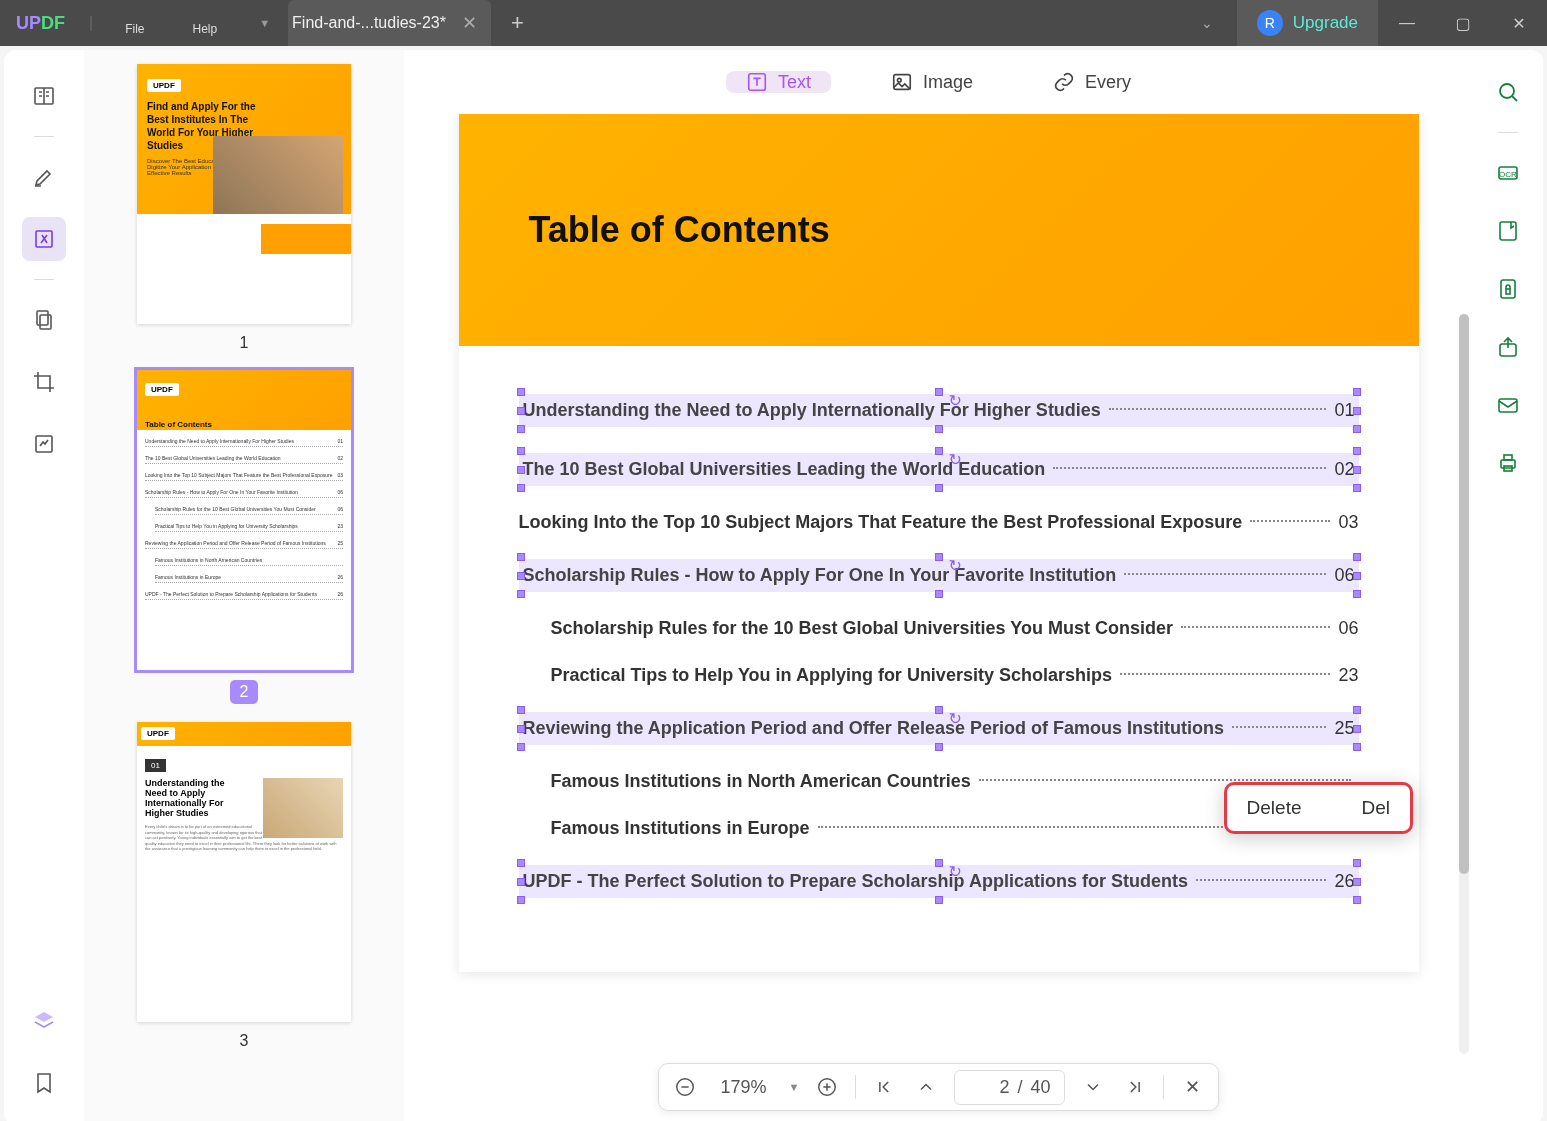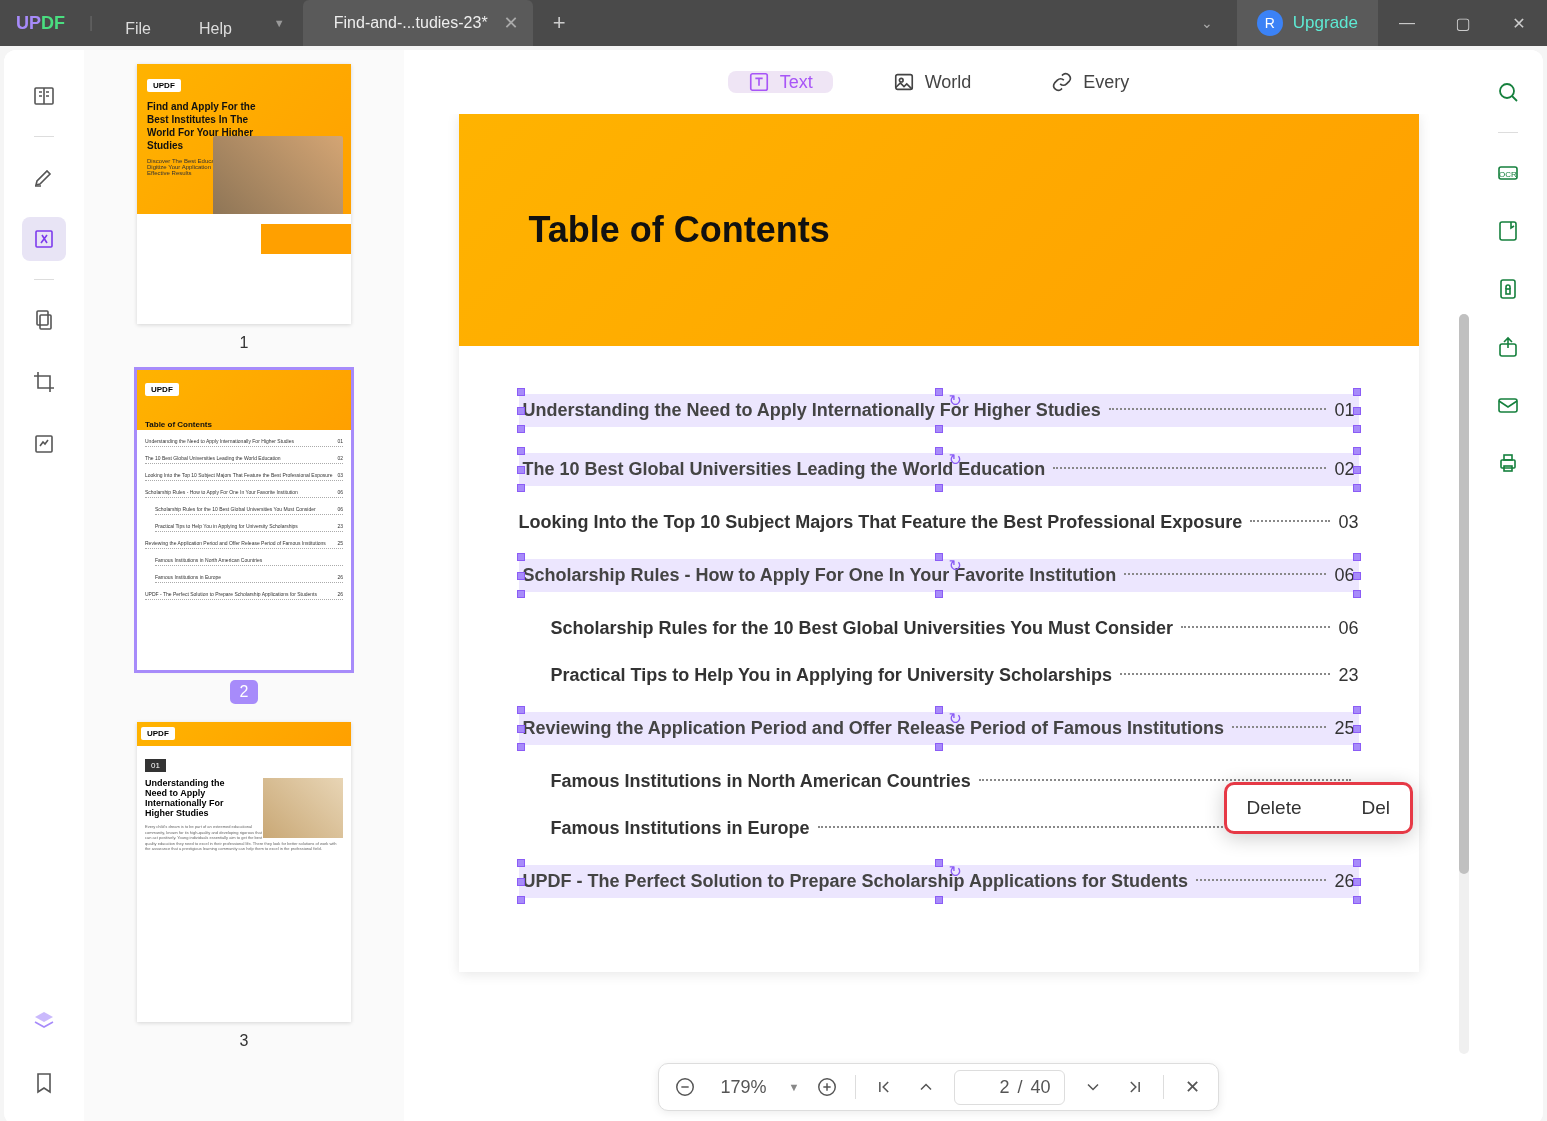--- a/index.html
+++ b/index.html
@@ -3,23 +3,23 @@
 <meta charset="utf-8">
 <style>
 * { margin: 0; padding: 0; box-sizing: border-box; font-family: -apple-system, BlinkMacSystemFont, 'Segoe UI', Arial, sans-serif; }
 body { background: #f5f5f5; width: 1547px; height: 1121px; overflow: hidden; }
 
 .titlebar { height: 46px; background: #4a4a4a; display: flex; align-items: center; color: #ccc; }
 .logo { padding: 0 16px; font-weight: bold; font-size: 18px; }
 .logo span:first-child { color: #a78bfa; }
 .logo span:last-child { color: #4ade80; }
 .titlebar-sep { color: #666; margin: 0 8px; }
-.menu-item { padding: 0 24px; font-size: 16px; color: #ddd; cursor: pointer; margin-top: 12px; }
+.menu-item { padding: 0 24px; font-size: 12px; color: #ddd; cursor: pointer; margin-top: 12px; }
 .titlebar-dd { padding: 0 18px; color: #999; font-size: 11px; }
-.tab { display: flex; align-items: center; background: #5a5a5a; height: 46px; padding: 0 14px 0 31px; gap: 16px; border-radius: 6px 6px 0 0; }
+.tab { display: flex; align-items: center; background: #5a5a5a; height: 46px; padding: 0 14px 0 4px; gap: 16px; border-radius: 6px 6px 0 0; }
 .tab-title { color: #eee; font-size: 16px; max-width: 200px; overflow: hidden; white-space: nowrap; }
 .tab-close { color: #aaa; font-size: 18px; cursor: pointer; }
 .new-tab { padding: 0 20px; color: #ccc; font-size: 22px; cursor: pointer; }
 .titlebar-right { margin-left: auto; display: flex; align-items: center; height: 100%; }
 .chev-down { padding: 0 24px; color: #aaa; font-size: 14px; }
 .upgrade { display: flex; align-items: center; gap: 10px; background: #5a5a5a; height: 100%; padding: 0 20px; }
 .avatar { width: 26px; height: 26px; border-radius: 50%; background: #3b82f6; color: white; display: flex; align-items: center; justify-content: center; font-size: 14px; }
 .upgrade-text { color: #5eead4; font-size: 17px; }
 .win-btn { width: 56px; display: flex; align-items: center; justify-content: center; color: #ccc; font-size: 16px; cursor: pointer; }
 .win-sep { width: 1px; background: #666; margin: 12px 0; }
@@ -276,21 +276,21 @@
             <path d="M8 8h8M12 8v8"></path>
           </svg>
         <span>Text</span>
       </div>
       <div class="tool-btn">
         <svg class="tool-icon" viewBox="0 0 24 24" fill="none" stroke="currentColor" stroke-width="1.8">
             <rect x="3" y="4" width="18" height="16" rx="2"></rect>
             <circle cx="9" cy="10" r="2"></circle>
             <path d="M3 18l5-5 4 4 3-3 6 6"></path>
           </svg>
-        <span>World</span>
+        <span>Image</span>
       </div>
       <div class="tool-btn">
         <svg class="tool-icon" viewBox="0 0 24 24" fill="none" stroke="currentColor" stroke-width="1.8">
             <path d="M10 14a5 5 0 0 0 7 0l3-3a5 5 0 0 0-7-7l-1 1M14 10a5 5 0 0 0-7 0l-3 3a5 5 0 0 0 7 7l1-1"></path>
           </svg>
         <span>Every</span>
       </div>
     </div>
 
     <div class="doc-area">

